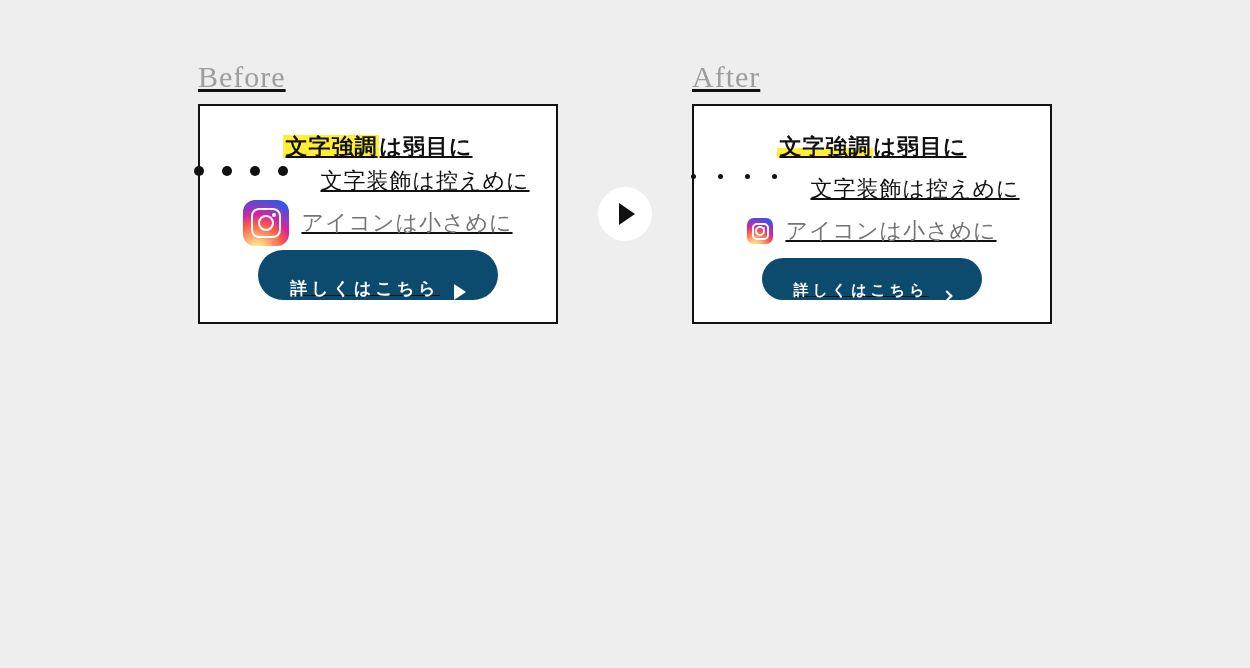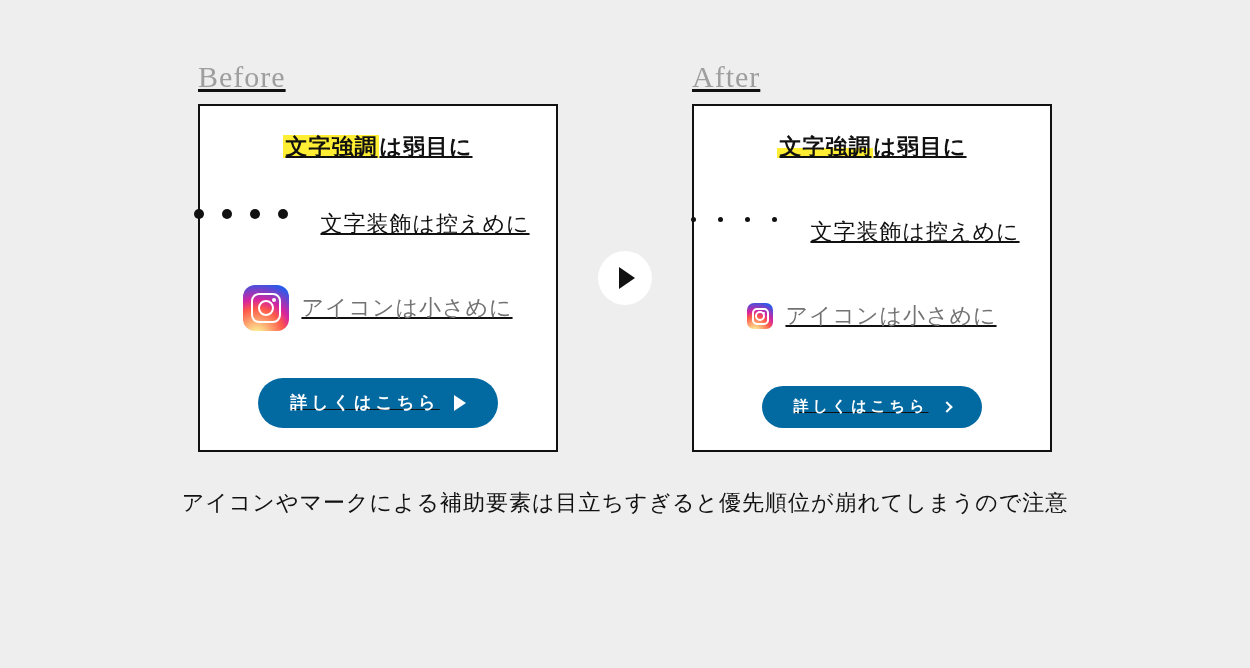--- a/index.html
+++ b/index.html
@@ -26,21 +26,21 @@
   .panel-wrap { display: flex; flex-direction: column; align-items: flex-start; }
   .panel-label {
     font-family: Georgia, "Times New Roman", serif;
     font-size: 30px;
     color: #9e9e9e;
     margin-bottom: 10px;
     letter-spacing: 1px;
   }
   .panel {
     width: 360px;
-    height: 348px;
+    height: 220px;
     background: #fff;
     border: 2px solid #111;
     padding: 26px 20px 22px;
     display: flex;
     flex-direction: column;
     align-items: center;
     justify-content: space-between;
   }
   .line1 { font-size: 22px; font-weight: 600; letter-spacing: 1px; }
   .hl-before { background: linear-gradient(transparent 5%, #ffee33 5%, #ffee33 95%, transparent 95%); padding: 0 2px; }
@@ -70,22 +70,22 @@
   .ig-box-big .ig-cam { width:30px; height:30px; }
   .ig-box-small .ig-cam { width:17px; height:17px; border-width:2px; border-radius:5px;}
   .ig-cam::before { content:""; position:absolute; border:2.5px solid #fff; border-radius:50%; }
   .ig-box-big .ig-cam::before { width:12px; height:12px; top:50%; left:50%; transform:translate(-50%,-50%); }
   .ig-box-small .ig-cam::before { width:6px; height:6px; border-width:2px; top:50%; left:50%; transform:translate(-50%,-50%);}
   .ig-cam::after { content:""; position:absolute; background:#fff; border-radius:50%; }
   .ig-box-big .ig-cam::after { width:4px; height:4px; top:3px; right:3px; }
   .ig-box-small .ig-cam::after { width:2.5px; height:2.5px; top:2px; right:2px; }
 
   .cta {
-    background:#0369a1; color:#fff; border-radius:999px;
-    display:flex; align-items:center; justify-content:center; gap:14px;
+    background:#0c4a6e; color:#fff; border-radius:999px;
+    display:flex; align-items:flex-end; justify-content:center; gap:14px;
     font-weight:600;
   }
   .cta-before { width:240px; height:50px; font-size:17px; letter-spacing:4px; }
   .cta-after  { width:220px; height:42px; font-size:15px; letter-spacing:4px; }
   .tri-before { width:0; height:0; border-left:12px solid #fff; border-top:8px solid transparent; border-bottom:8px solid transparent; }
   .chev-after { width:8px; height:8px; border-top:2px solid #fff; border-right:2px solid #fff; transform:rotate(45deg); }
 
   .arrow-circle {
     width:54px; height:54px; border-radius:50%; background:#fff;
     display:flex; align-items:center; justify-content:center;
@@ -175,14 +175,13 @@
         <span>詳しくはこちら</span>
         <span class="chev-after"></span>
       </div>
     </div>
   </div>
 
 </div>
 
 <div class="caption">
   <br>
-  <div class="subline">アイコンやマークによる補助要素は目立ちすぎると優先順位が崩れてしまうので注意</div>
 </div>
 
 </body></html>

